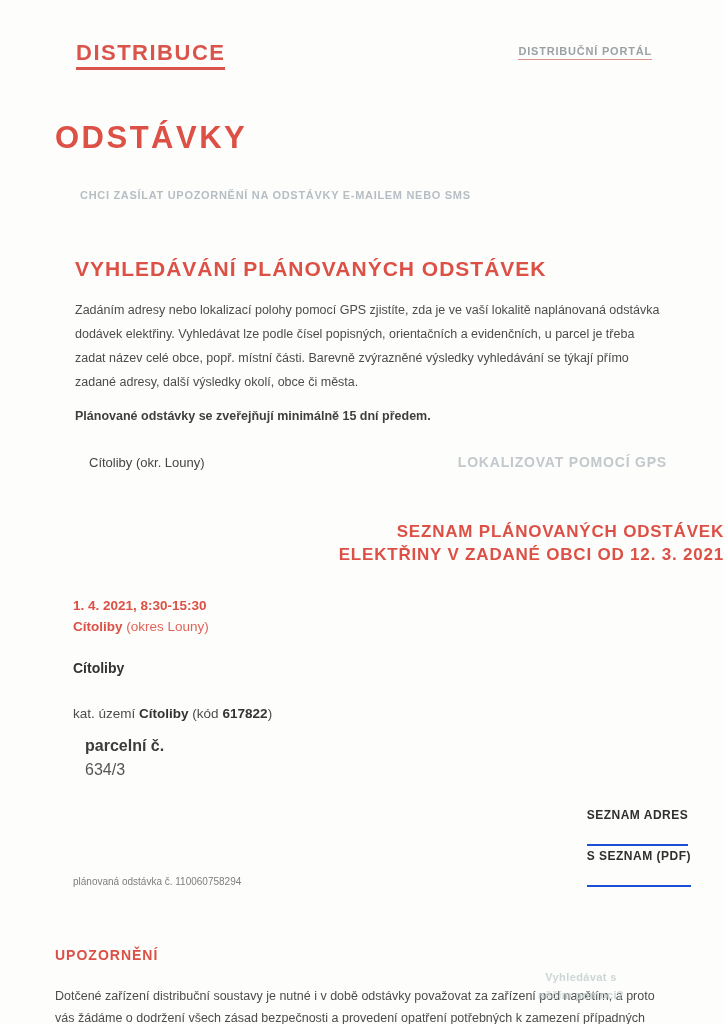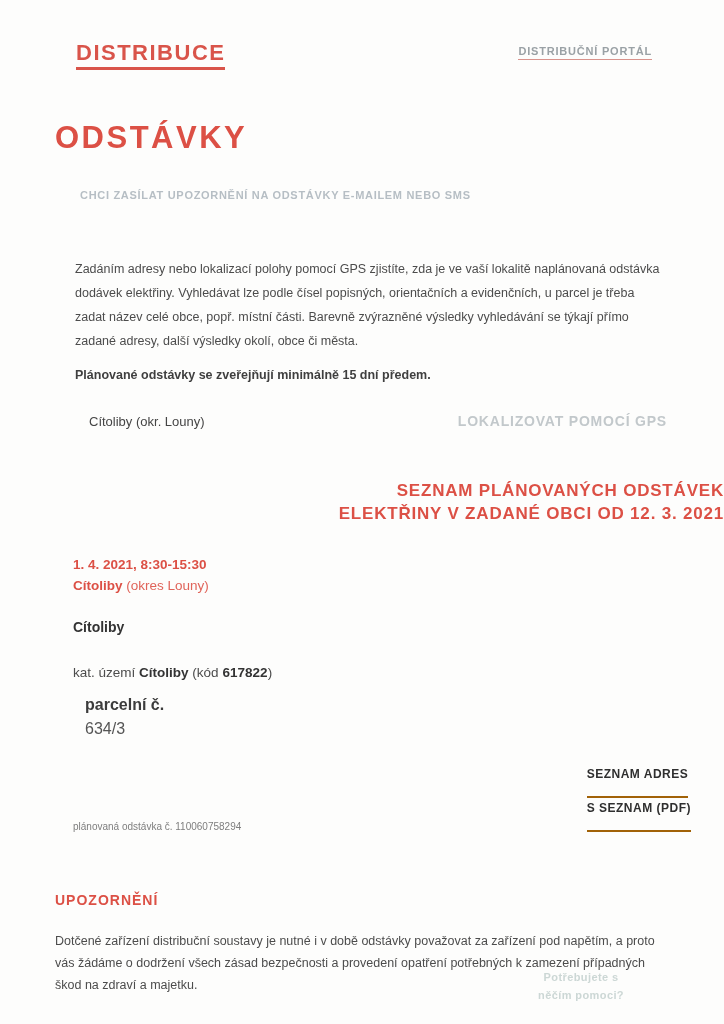--- a/index.html
+++ b/index.html
@@ -95,21 +95,21 @@
   .outage-footer {
     display: flex; justify-content: space-between; align-items: flex-end;
     margin: 26px 0 0 0; width: 618px;
   }
   .outage-number { font-size: 10px; color: #7e7e7e; }
   .map-link {
     text-align: left; font-size: 12px; font-weight: 700; color: #2f2f2f;
     letter-spacing: 0.5px; text-decoration: none; cursor: pointer;
     line-height: 21px;
   }
-  .map-link span { display: inline-block; border-bottom: 2px solid #a16207; padding-bottom: 11px; }
+  .map-link span { display: inline-block; border-bottom: 2px solid #1d4ed8; padding-bottom: 18px; }
   .map-link span:last-child { display: block; }
 
   
   .warning-section { margin: 60px 0 0 55px; width: 618px; }
   .warning-heading {
     margin: 0; color: #dc5045; font-size: 14px; font-weight: 700;
     letter-spacing: 1px;
   }
   .warning-p { margin: 22px 0 0 0; font-size: 12.5px; line-height: 22px; color: #4c4c4c; }
 
@@ -130,20 +130,21 @@
   <header class="topbar">
     <a class="logo">DISTRIBUCE</a>
     <a class="portal-link">DISTRIBUČNÍ PORTÁL</a>
   </header>
 
   <h1 class="page-title">ODSTÁVKY</h1>
 
   <a class="subscribe-link">CHCI ZASÍLAT UPOZORNĚNÍ NA ODSTÁVKY E-MAILEM NEBO SMS</a>
 
   <section class="search-section">
+    <h2 class="search-heading">VYHLEDÁVÁNÍ PLÁNOVANÝCH ODSTÁVEK</h2>
     <p class="search-desc">Zadáním adresy nebo lokalizací polohy pomocí GPS zjistíte, zda je ve vaší lokalitě naplánovaná odstávka dodávek elektřiny. Vyhledávat lze podle čísel popisných, orientačních a evidenčních, u parcel je třeba zadat název celé obce, popř. místní části. Barevně zvýrazněné výsledky vyhledávání se týkají přímo zadané adresy, další výsledky okolí, obce či města.</p>
     <p class="search-note">Plánované odstávky se zveřejňují minimálně 15 dní předem.</p>
     <div class="search-row">
       <span class="search-input-value">Cítoliby (okr. Louny)</span>
       <a class="gps-link">LOKALIZOVAT POMOCÍ GPS</a>
     </div>
   </section>
 
   <section class="results-section">
     <h2 class="results-heading">
@@ -182,17 +183,17 @@
     </div>
   </section>
 
   <section class="warning-section">
     <h2 class="warning-heading">UPOZORNĚNÍ</h2>
     <p class="warning-p">Dotčené zařízení distribuční soustavy je nutné i v době odstávky považovat za zařízení pod napětím, a proto vás žádáme o dodržení všech zásad bezpečnosti a provedení opatření potřebných k zamezení případných škod na zdraví a majetku.</p>
 
   </section>
 
   <div class="help-text">
-    <span>Potřebujete s</span>
+    <span>Vyhledávat s</span>
     <span>něčím pomoci?</span>
   </div>
 
 </div>
 
 </body></html>

